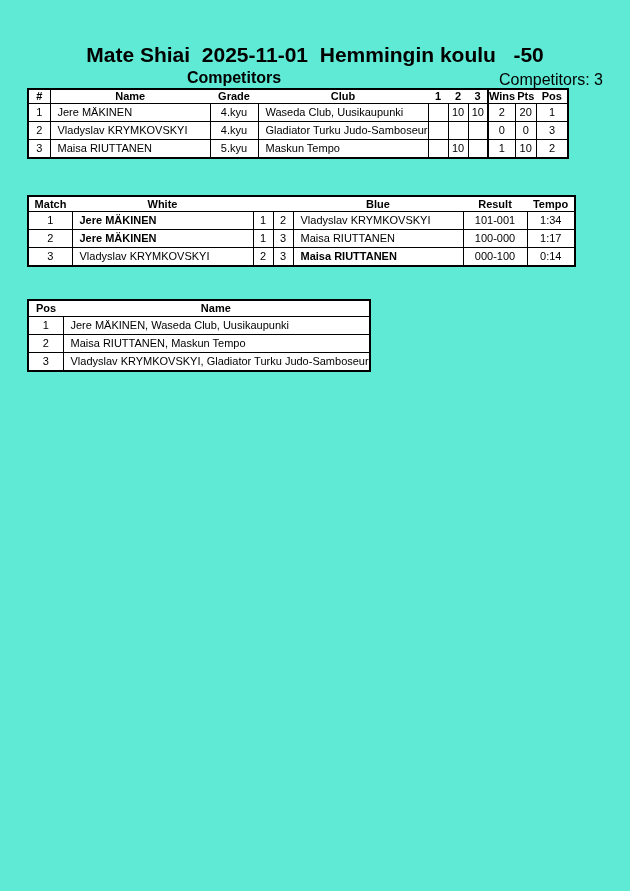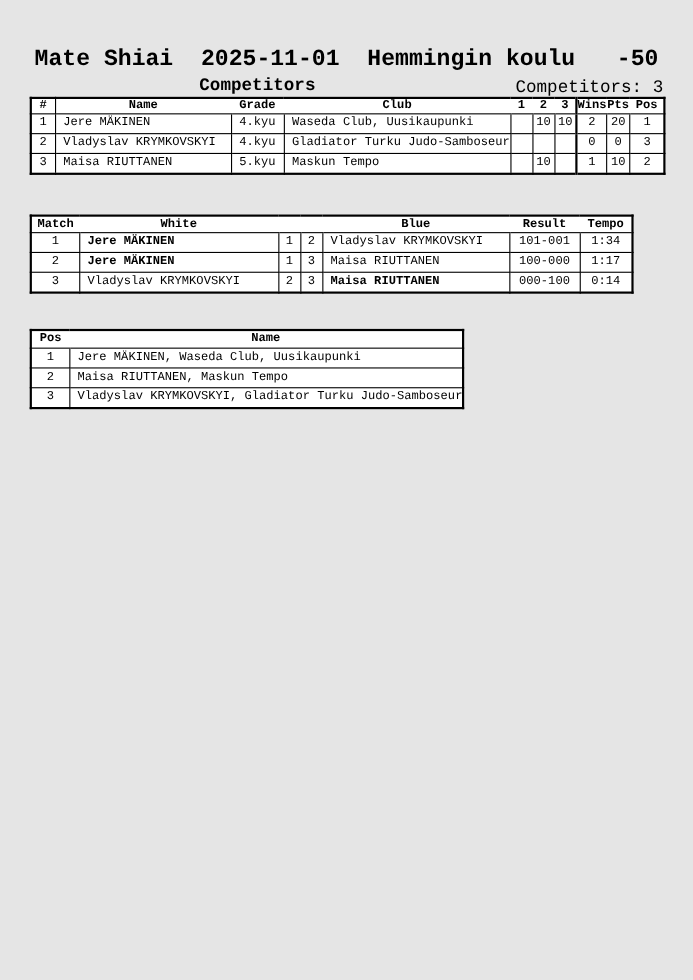--- a/index.html
+++ b/index.html
@@ -1,17 +1,17 @@
 <!DOCTYPE html>
 <html><head>
 <meta charset="utf-8">
 <style>
   html,body{margin:0;padding:0;background:#fff;}
-  .page{position:relative;width:630px;height:891px;background:#e5e5e5;
-        font-family:Liberation Mono, monospace;color:#000;overflow:hidden;}
+  .page{position:relative;width:630px;height:891px;background:#5eead4;
+        font-family:Liberation Sans, sans-serif;color:#000;overflow:hidden;}
   .title{position:absolute;top:43px;left:0;width:630px;text-align:center;
          font-weight:bold;font-size:21px;white-space:pre;letter-spacing:0px;}
   .sub-label{position:absolute;top:69px;left:27px;width:414px;text-align:center;
              font-weight:bold;font-size:16px;}
   .comp-count{position:absolute;top:71px;right:27px;font-size:16px;}
   .sec-title{position:absolute;font-weight:bold;font-size:12px;text-align:center;margin-top:38px;}
   .matches-title{left:27px;top:178px;width:548px;}
   .results-title{left:27px;top:283px;width:286px;}
 
   table{position:absolute;border-collapse:collapse;table-layout:fixed;background:#fff;}

